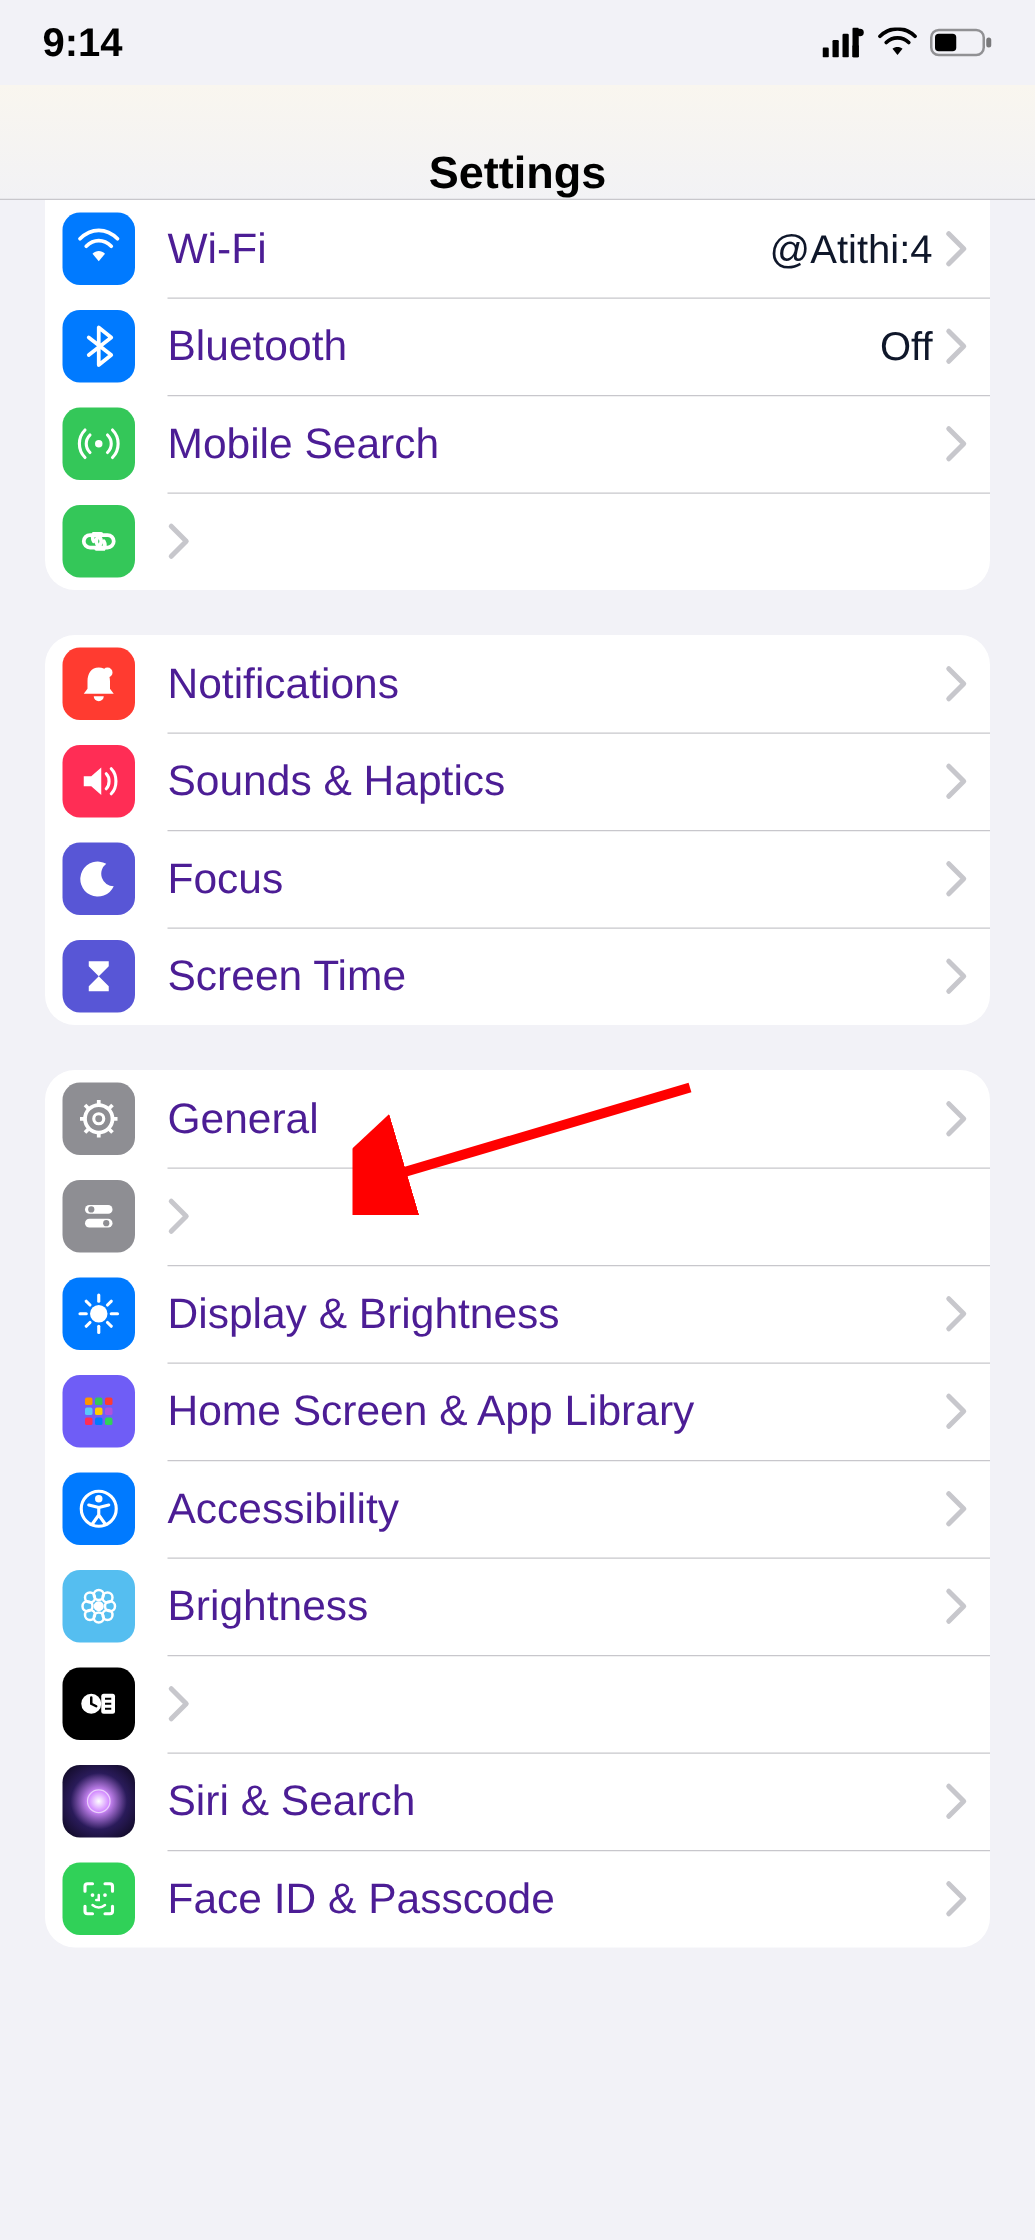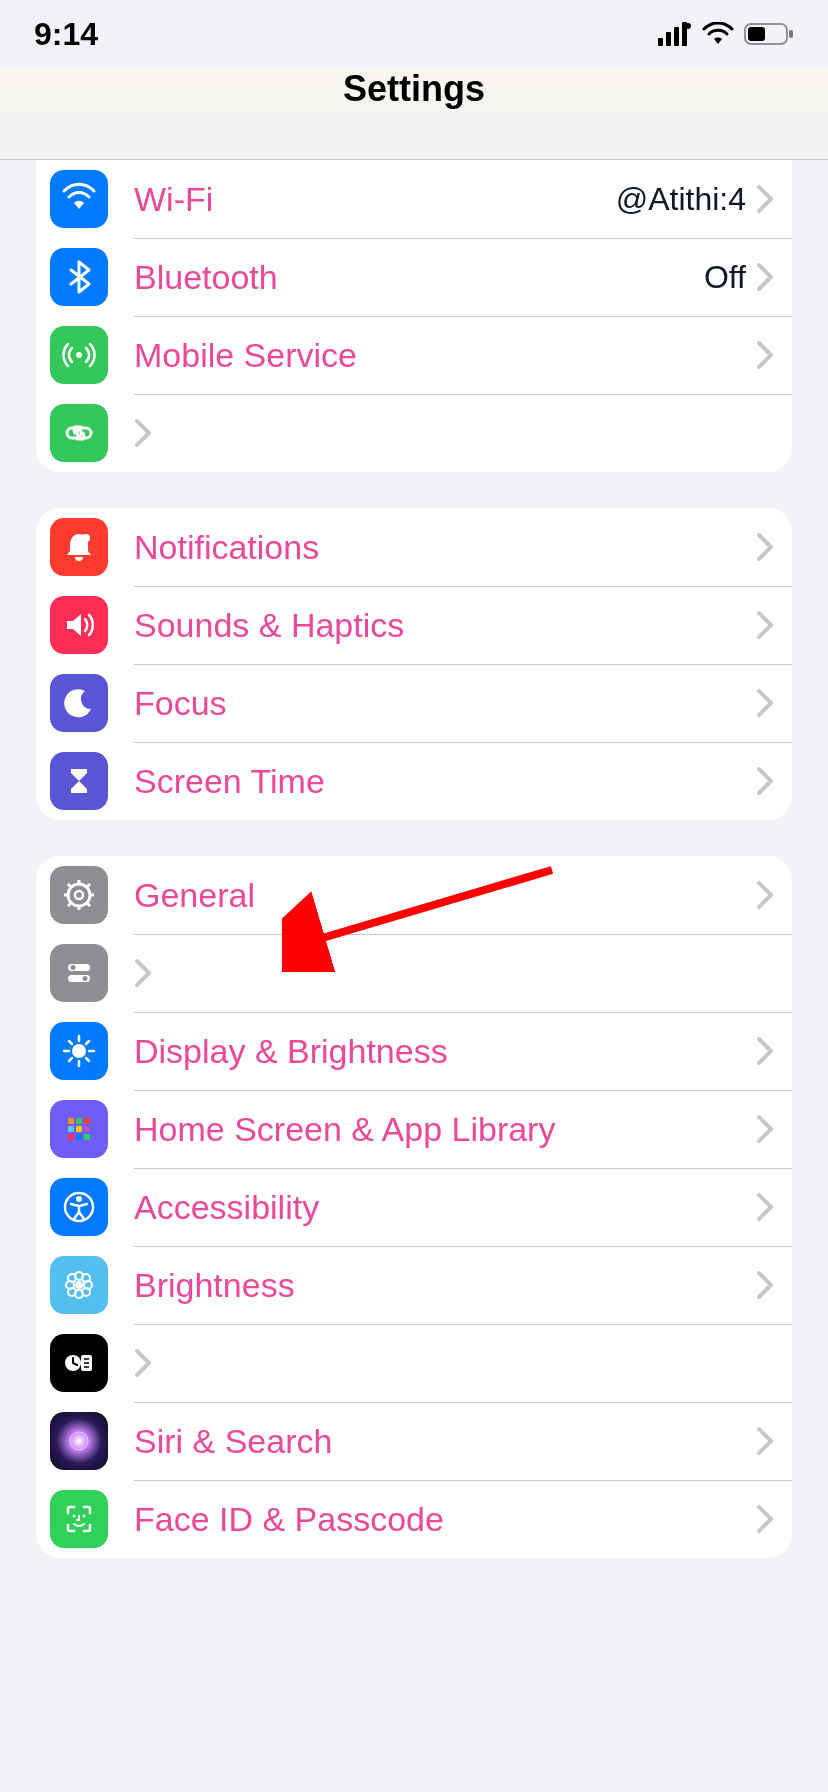--- a/index.html
+++ b/index.html
@@ -11,21 +11,21 @@
 
   
   .statusbar {
     height:68px; display:flex; align-items:center; justify-content:space-between;
     padding:0 34px; font-size:32px; font-weight:600;
   }
   .status-right { display:flex; align-items:center; gap:10px; }
   .status-right svg { display:block; }
 
   .navbar {
-    height:92px; display:flex; align-items:flex-start; justify-content:center;
+    height:92px; display:flex; align-items:flex-end; justify-content:center;
     border-bottom:1px solid #c8c7cc;
     background: linear-gradient(to bottom,#f9f6ef,#f2f2f5);
   }
   .navbar-title { font-size:36px; font-weight:700; }
 
   .content { padding:0 36px 40px; }
   .group {
     background:#fff; border-radius:24px; margin-top:36px; overflow:hidden;
   }
   .group.first { margin-top:0; border-top-left-radius:0; border-top-right-radius:0; border-radius:0 0 24px 24px;}
@@ -36,21 +36,21 @@
   .row + .row::before {
     content:""; position:absolute; left:98px; right:0; top:0; height:1px;
     background:#c8c7cc;
   }
   .icon-box {
     width:58px; height:58px; border-radius:14px; flex-shrink:0;
     display:flex; align-items:center; justify-content:center; margin-right:26px;
     color:#fff;
   }
   .icon-box svg { width:36px; height:36px; }
-  .row-label { font-size:34px; flex:1; color:#ec4899; }
+  .row-label { font-size:34px; flex:1; color:#4c1d95; }
   .row-detail { font-size:32px; color:#0f172a; margin-right:10px; }
   .chev { color:#c7c7cc; flex-shrink:0; }
   .chev svg{ width:18px; height:30px; display:block; }
 
   
   .bg-blue    { background:#007aff; }
   .bg-green   { background:#34c759; }
   .bg-red     { background:#ff3b30; }
   .bg-pink    { background:#ff2d55; }
   .bg-indigo  { background:#5856d6; }
@@ -149,21 +149,21 @@
           </span>
       </div>
       <div class="row">
         <span class="icon-box bg-green">
           <svg viewBox="0 0 36 36">
               <circle cx="18" cy="18" r="3" fill="#fff"></circle>
               <path d="M11 11 C7 15 7 21 11 25 M25 11 C29 15 29 21 25 25" stroke="#fff" stroke-width="2.5" fill="none" stroke-linecap="round"></path>
               <path d="M7 7 C1 13 1 23 7 29 M29 7 C35 13 35 23 29 29" stroke="#fff" stroke-width="2.5" fill="none" stroke-linecap="round"></path>
             </svg>
         </span>
-        <span class="row-label">Mobile Service</span>
+        <span class="row-label">Mobile Search</span>
         <span class="chev">
             <svg viewBox="0 0 18 30">
               <path d="M3 3 L15 15 L3 27" stroke="currentColor" stroke-width="4" fill="none" stroke-linecap="round" stroke-linejoin="round"></path>
             </svg>
           </span>
       </div>
       <div class="row">
         <span class="icon-box bg-green">
           <svg viewBox="0 0 36 36">
               <path d="M14 18 A6 6 0 0 1 14 12 L20 12 M22 18 A6 6 0 0 1 22 24 L16 24" stroke="#fff" stroke-width="3" fill="none" stroke-linecap="round" transform="rotate(0 18 18)"></path>

